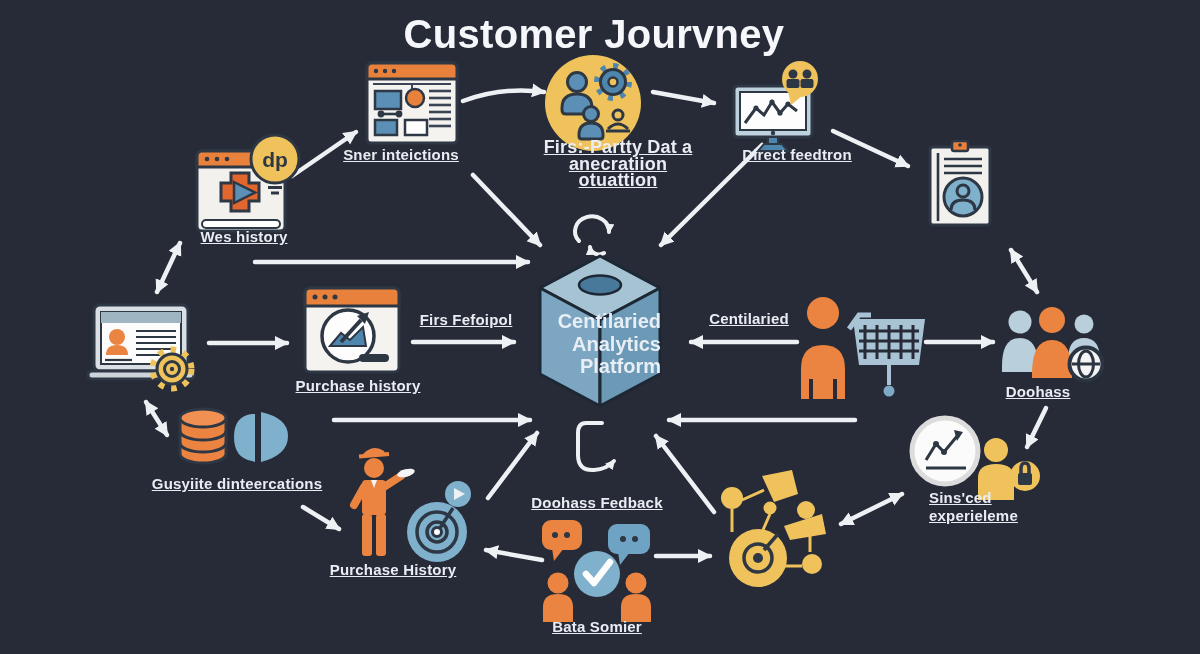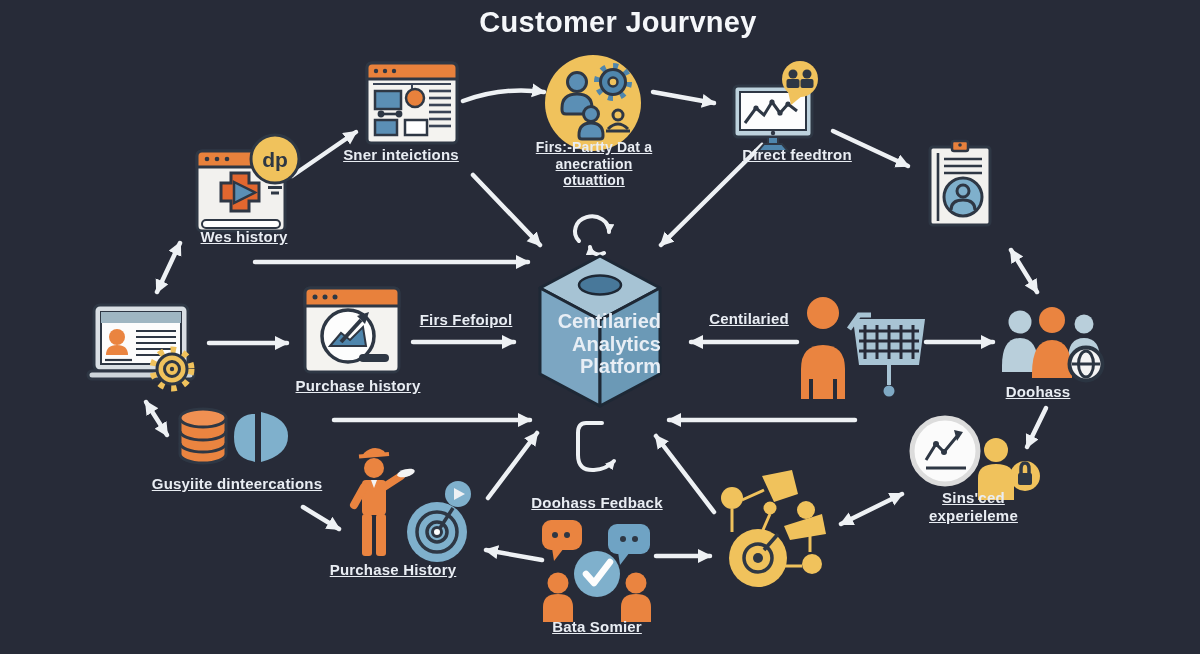--- a/index.html
+++ b/index.html
@@ -1,24 +1,24 @@
 <!DOCTYPE html>
 <html><head>
 <meta charset="utf-8">
 <style>
   html,body{margin:0;padding:0;background:#272b38;}
   #stage{position:relative;width:1200px;height:654px;background:#272b38;overflow:hidden;
          font-family:"Liberation Sans","DejaVu Sans",sans-serif;}
   .abs{position:absolute;}
   .lbl{position:absolute;transform:translateX(-50%);white-space:pre-line;text-align:center;
        color:#e9edf3;font-weight:700;font-size:15px;line-height:18px;letter-spacing:.2px;text-decoration:underline;}
-  .lbl.small{font-size:14px;line-height:16.5px;}
-  .lbl.left{transform:none;text-align:center;}
-  #title{position:absolute;left:594px;top:6px;transform:translateX(-50%);
-         color:#f5f7fa;font-size:29px;font-weight:700;letter-spacing:.3px;margin-left:24px;}
+  .lbl.small{font-size:18px;line-height:16.5px;margin-left:24px;}
+  .lbl.left{transform:none;text-align:left;}
+  #title{position:absolute;left:594px;top:12px;transform:translateX(-50%);
+         color:#f5f7fa;font-size:40px;font-weight:700;letter-spacing:.3px;}
   #cube-label{position:absolute;left:551px;top:310px;width:110px;color:#e8eef5;
               font-weight:700;font-size:20px;line-height:22.5px;white-space:pre-line;text-align:right;}
   svg{position:absolute;overflow:visible;}
 </style>
 </head>
 <body>
 
 <div id="stage">
 
   <svg class="abs" style="left:0;top:0" width="1200" height="654" viewBox="0 0 1200 654">

